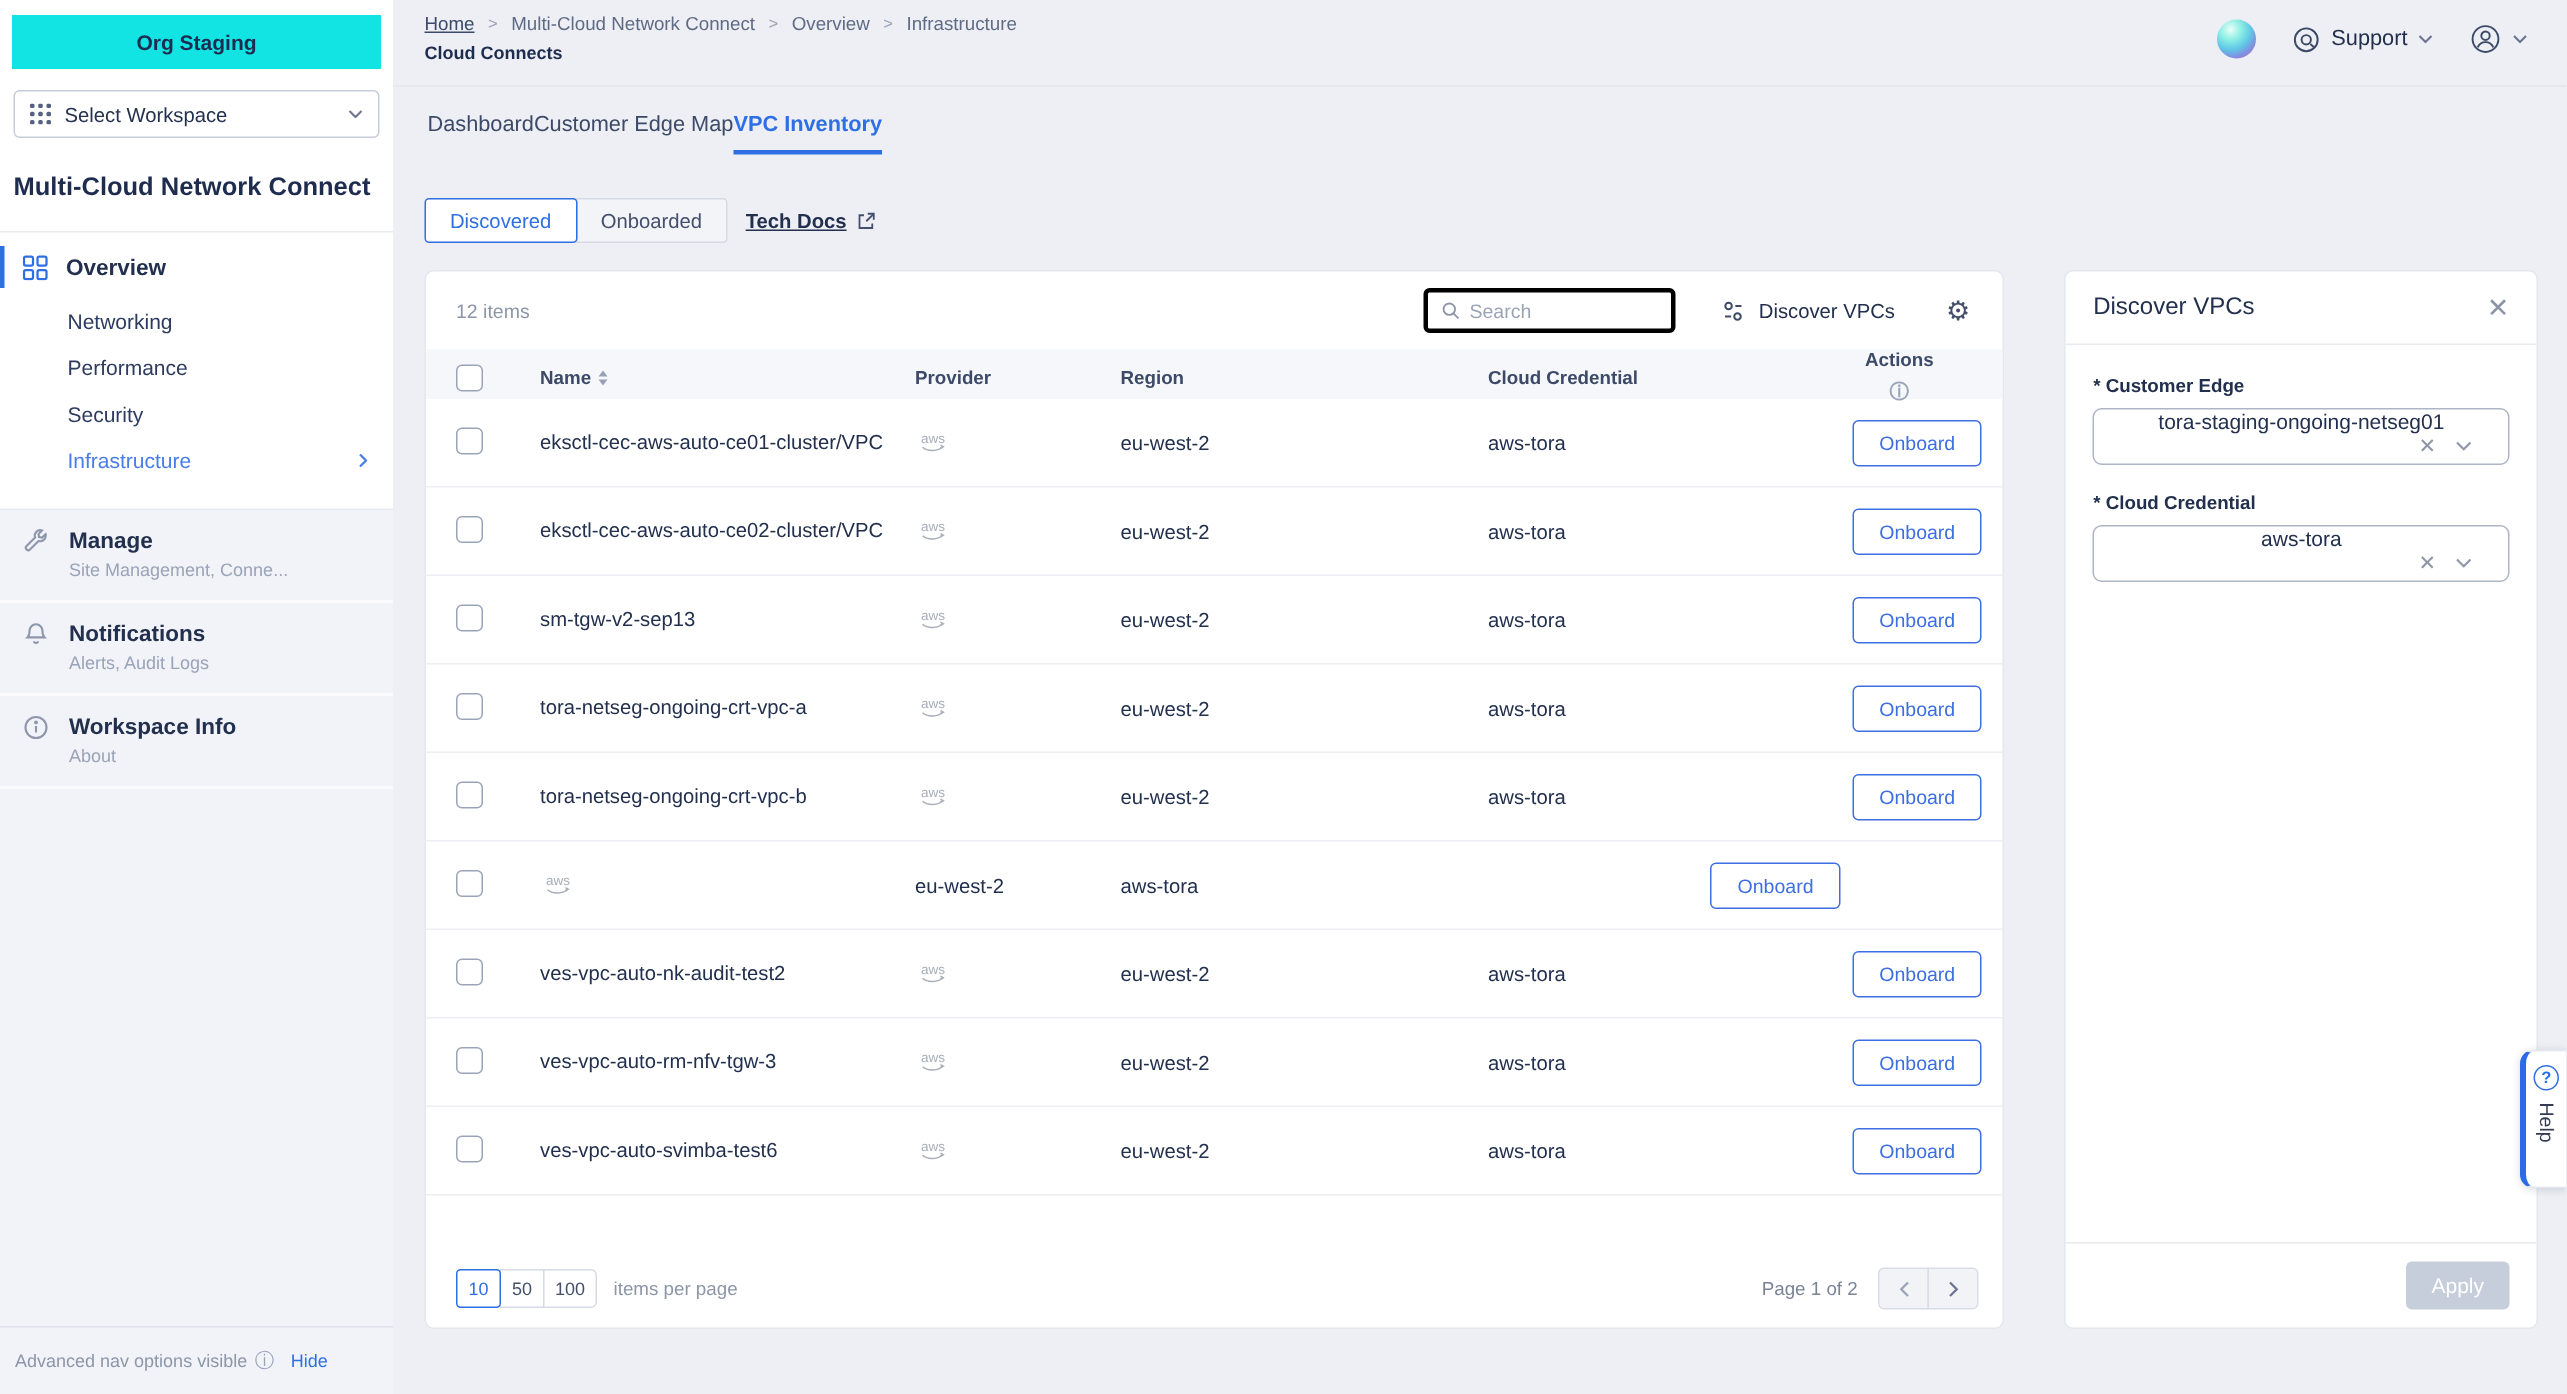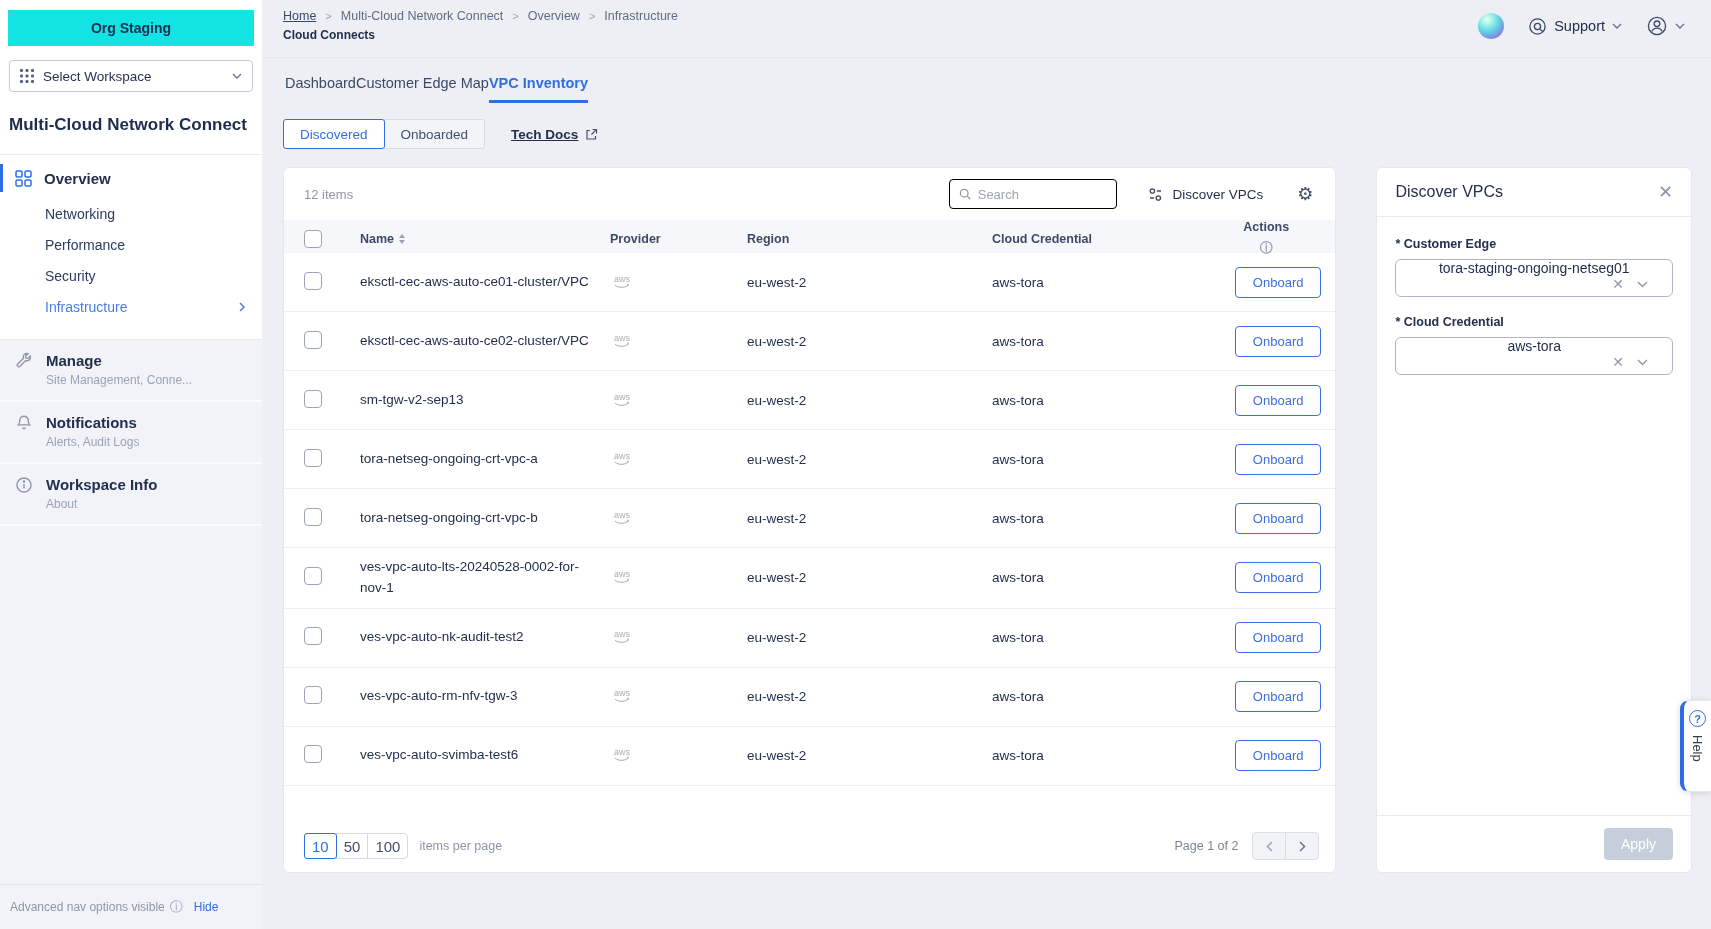--- a/index.html
+++ b/index.html
@@ -42,34 +42,34 @@
   .page-title { margin-top:5px; font-size:12px; font-weight:bold; color:#1e2c4e; }
   .header-right { position:absolute; right:26px; top:13px; display:flex; align-items:center; gap:24px;justify-content:flex-end; }
   .orb { width:26px; height:26px; border-radius:50%;
     background: radial-gradient(circle at 35% 25%, #eafff9 0%, #8ceee4 28%, #5fc8e6 52%, #7f8fe0 72%, #b26cc8 88%, #c75fae 100%); }
   .support, .account { display:flex; align-items:center; gap:7px; color:#22304e; font-size:14.5px; cursor:pointer; }
 
   .tabs { display:flex; padding:17px 0 0 23px; font-size:14.5px; color:#3c4a68; }
   .tab { padding-bottom:9px; cursor:pointer; border-bottom:3px solid transparent; }
   .tab.active { color:#2f6fe4; font-weight:bold; border-bottom-color:#2f6fe4; }
 
-  .subrow { display:flex; align-items:center; gap:26px; margin:16px 0 0 21px; }
+  .subrow { display:flex; align-items:center; gap:12px; margin:29px 0 0 21px; }
   .segmented { display:flex; }
   .seg-btn { height:30px; padding:0 16px; display:flex; align-items:center; font-size:13.5px; background:#fff; border:1px solid #d5dae4; cursor:pointer; }
   .seg-btn.on { border:1px solid #2f6fe4; color:#2f6fe4; border-radius:3px; position:relative; z-index:1; }
   .seg-btn.off { color:#44506b; background:#f3f4f8; margin-left:-1px; border-radius:0 3px 3px 0; }
   .techdocs { display:flex; align-items:center; gap:7px; font-size:13.5px; color:#22304e; text-decoration:underline; cursor:pointer; font-weight:bold;}
 
   .content-row { display:flex; gap:40px; margin:18px 19px 0 21px; height:706px; }
 
   
   .table-card { width:1055px; background:#fff; border:1px solid #e4e7ee; border-radius:6px; display:flex; flex-direction:column; overflow:hidden; }
   .toolbar { display:flex; align-items:center; height:52px; padding:0 22px 0 20px; flex:none; }
   .items-count { font-size:13px; color:#8d96a8; }
-  .search-wrap { margin-left:auto; width:168px; height:30px; border:1px solid #000000; border-radius:4px; display:flex; align-items:center; gap:7px; padding:0 9px; background:#fff; }
+  .search-wrap { margin-left:auto; width:168px; height:30px; border:3px solid #000000; border-radius:4px; display:flex; align-items:center; gap:7px; padding:0 9px; background:#fff; }
   .search-wrap input { border:none; outline:none; width:100%; font-size:13px; color:#22304e; font-family:"Liberation Sans",sans-serif; }
   .search-wrap input::placeholder { color:#9aa3b5; }
   .discover-btn { margin-left:30px; display:flex; align-items:center; gap:9px; background:none; border:none; font-size:13.5px; color:#22304e; cursor:pointer; font-family:"Liberation Sans",sans-serif; }
   .gear-btn { margin-left:34px; background:none; border:none; font-size:18px; color:#44506b; cursor:pointer; line-height:1; }
 
   .tgrid { display:grid; grid-template-columns:56px 250px 137px 245px 235px 1fr; align-items:center; padding:0 14px 0 20px; }
   .thead { height:33px; background:#f6f7fa; font-size:12.5px; font-weight:bold; color:#3c4a68; flex:none; }
   .th { display:flex; align-items:center; gap:5px; }
   .th.actions { justify-content:flex-end; padding-right:16px;flex-direction:column; }
   .sort-icon { display:flex; flex-direction:column; gap:2px; }
@@ -78,21 +78,21 @@
   .sort-down { border-top:4px solid #98a1b3; }
   .rows { flex:none; }
   .trow { border-bottom:1px solid #eceef3; min-height:59px; font-size:13.5px; color:#22304e; }
   .trow .name-cell { padding:9px 20px 9px 0; line-height:1.55; overflow-wrap:break-word; word-break:break-word; }
   .checkbox { width:18px; height:18px; border:1px solid #9aa3b8; border-radius:4px; background:#fff; display:inline-block; cursor:pointer; }
   .actions-cell { display:flex; justify-content:flex-end; }
   .onboard-btn { background:#fff; border:1px solid #3d6ee2; color:#3d6ee2; border-radius:4px; font-size:13px; padding:7px 17px; cursor:pointer; font-family:"Liberation Sans",sans-serif; }
 
   .pagination { margin-top:auto; display:flex; align-items:center; padding:10px 16px 12px 20px; flex:none; }
   .page-sizes { display:flex; }
-  .size-btn { min-width:30px; height:26px; padding:0 7px; display:flex; align-items:center; justify-content:center; background:#fff; border:1px solid #d5dae4; color:#44506b; font-size:15px; cursor:pointer; margin-left:-1px; font-family:"Liberation Sans",sans-serif; }
+  .size-btn { min-width:30px; height:26px; padding:0 7px; display:flex; align-items:center; justify-content:center; background:#fff; border:1px solid #d5dae4; color:#44506b; font-size:12px; cursor:pointer; margin-left:-1px; font-family:"Liberation Sans",sans-serif; }
   .size-btn:first-child { margin-left:0; border-radius:4px 0 0 4px; }
   .size-btn:last-child { border-radius:0 4px 4px 0; }
   .size-btn.active { border:1px solid #2f6fe4; color:#2f6fe4; position:relative; z-index:1; border-radius:3px; }
   .per-page-label { margin-left:11px; font-size:12.5px; color:#8d96a8; }
   .page-info { margin-left:auto; font-size:12.5px; color:#7a8499; margin-right:14px; }
   .pager { display:flex; }
   .pager-btn { width:34px; height:28px; display:flex; align-items:center; justify-content:center; background:#f1f3f7; border:1px solid #d9dde6; cursor:pointer; margin-left:-1px; }
   .pager-btn:first-child { border-radius:4px 0 0 4px; margin-left:0; }
   .pager-btn:last-child { border-radius:0 4px 4px 0; }
 
@@ -414,21 +414,20 @@
     </div>
     <div class="region-cell">eu-west-2</div>
     <div class="cred-cell">aws-tora</div>
     <div class="actions-cell">
               <button class="onboard-btn">Onboard</button>
             </div>
   </div>
 
   <div class="tgrid trow">
     <div><span class="checkbox"></span></div>
-    <div class="name-cell"><span class="vpc-name">ves-vpc-auto-lts-20240528-0002-for-nov-1</span></div>
     <div>
       <svg width="30" height="19" viewBox="0 0 30 19">
         <text x="4" y="9" font-size="9" fill="#a8aeba" font-family="Liberation Sans, sans-serif">aws</text>
         <path d="M5 12.2c3.6 3.1 10.6 2.6 13.6-.4" stroke="#a8aeba" fill="none" stroke-width="1"></path>
         <path d="M17 10.8l1.8 1-1.9.9" stroke="#a8aeba" fill="none" stroke-width="1"></path>
       </svg>
     </div>
     <div class="region-cell">eu-west-2</div>
     <div class="cred-cell">aws-tora</div>
     <div class="actions-cell">

